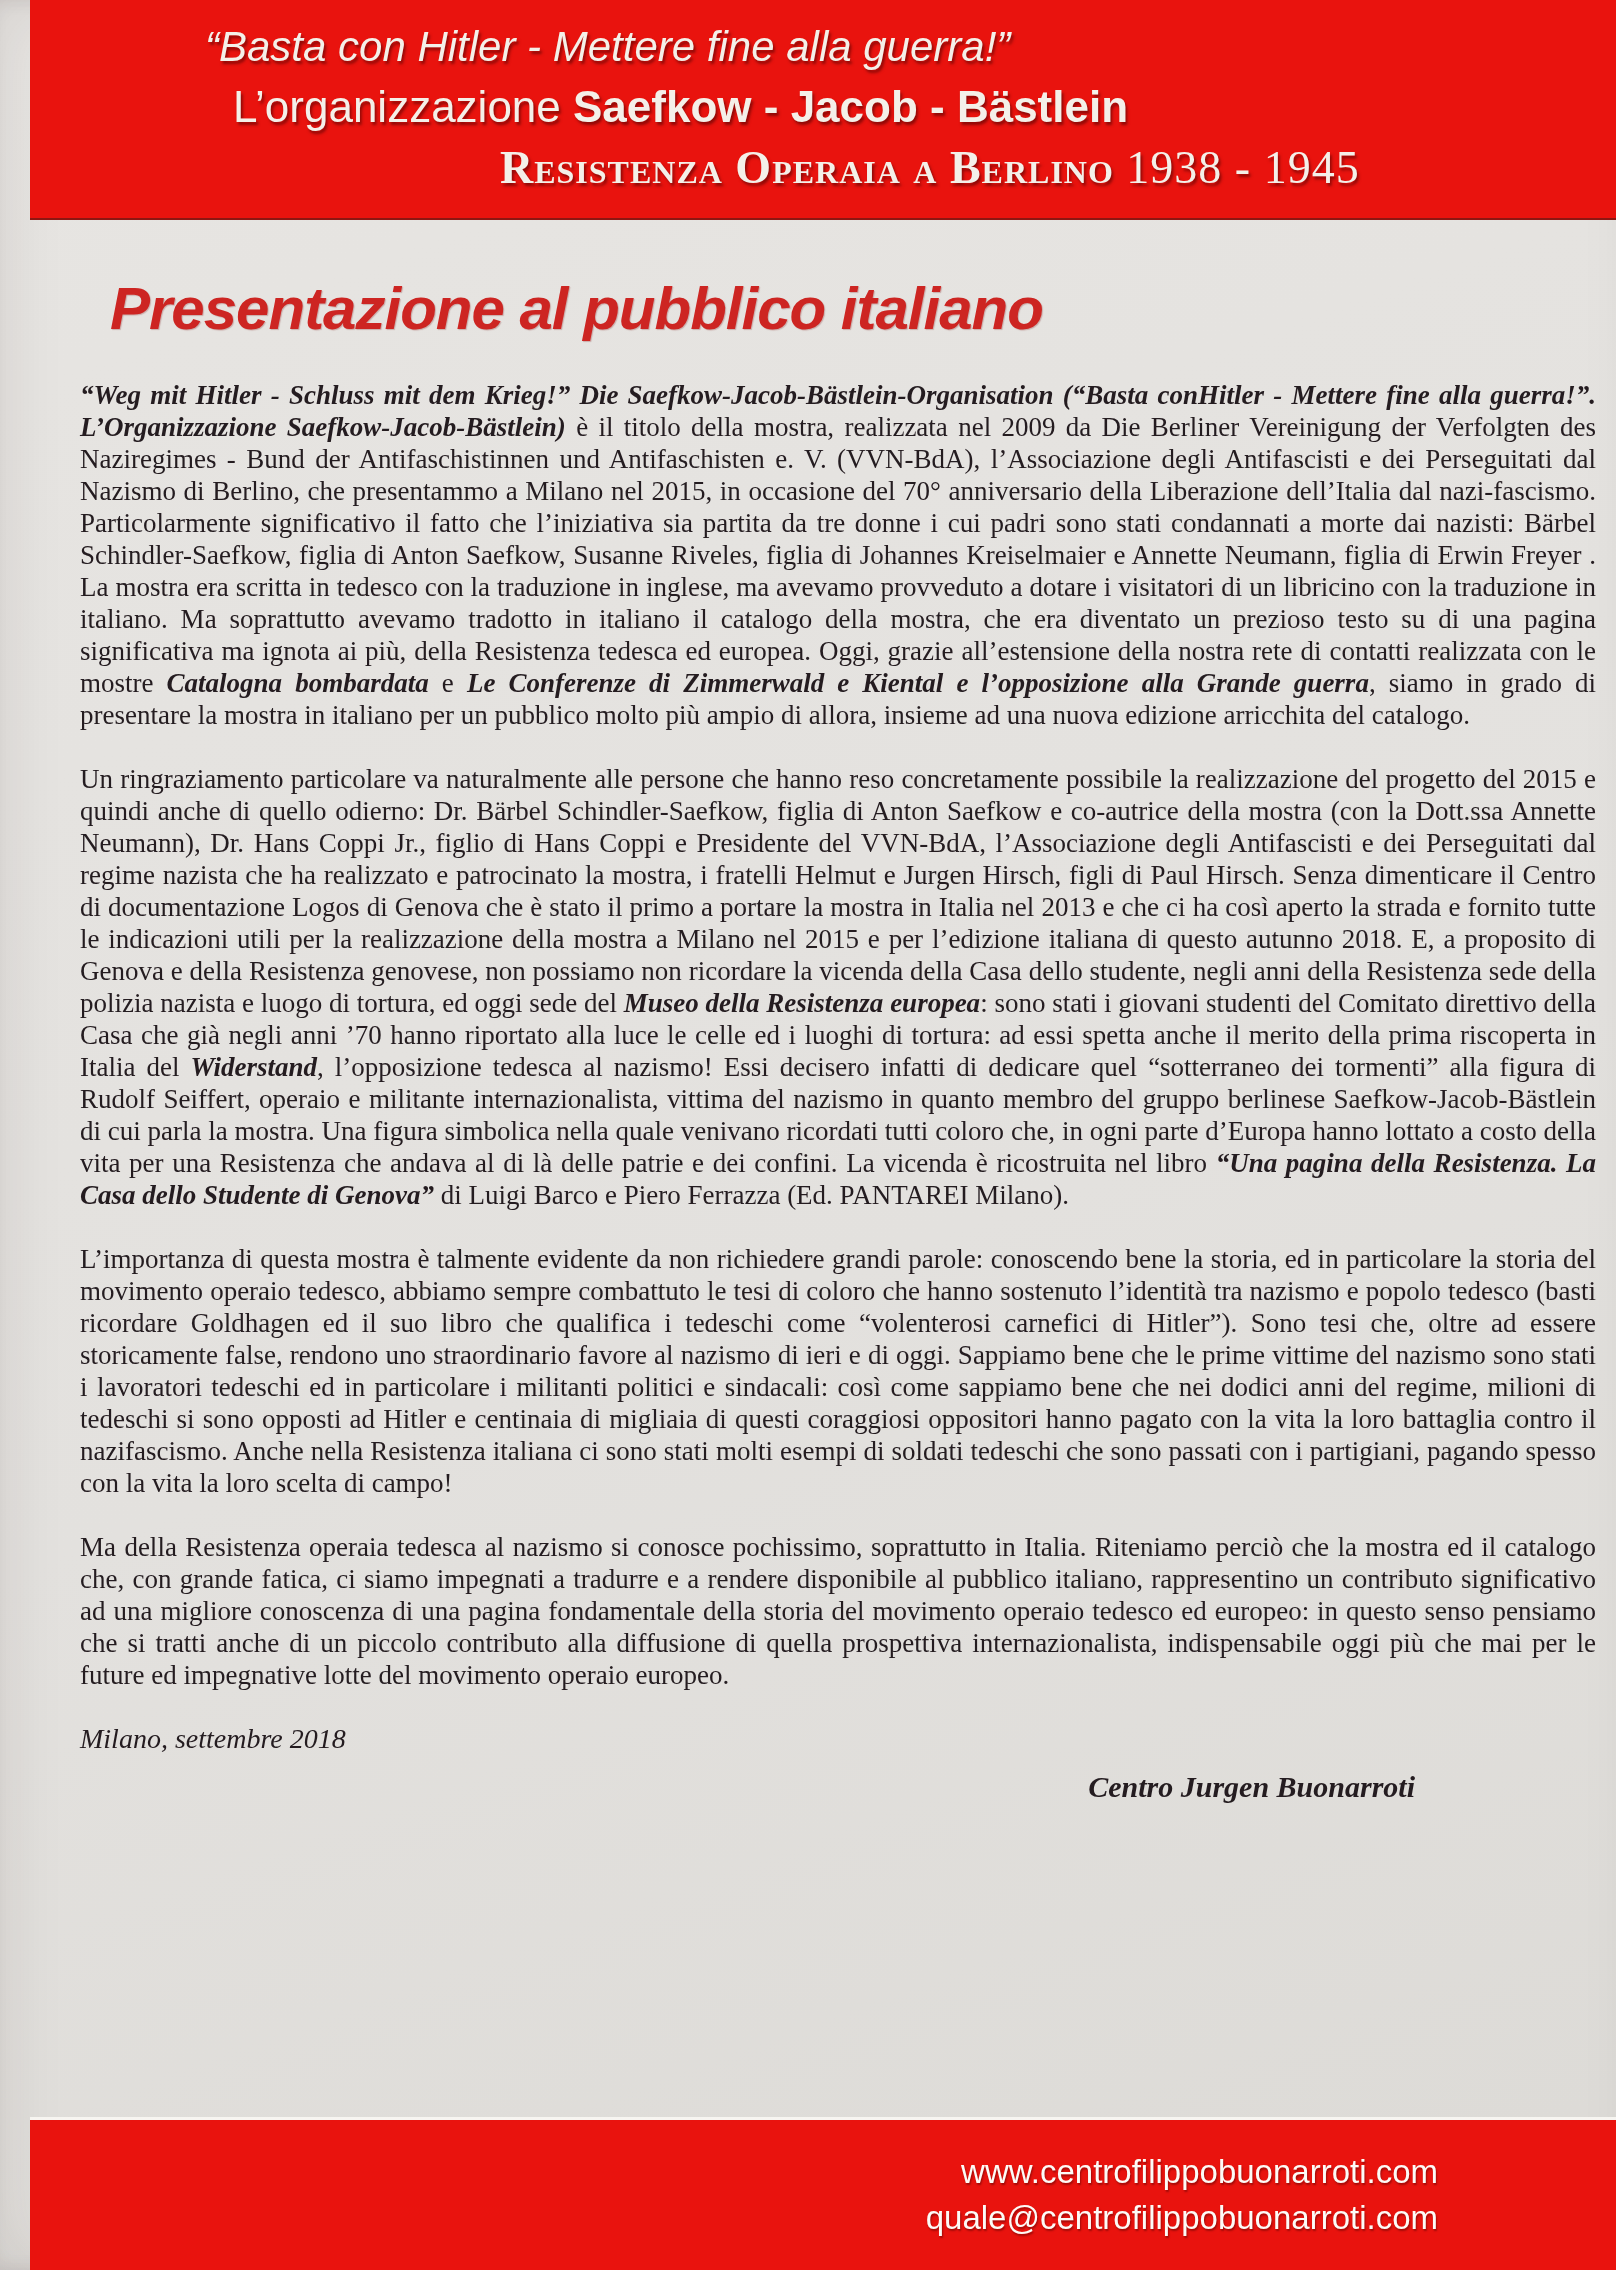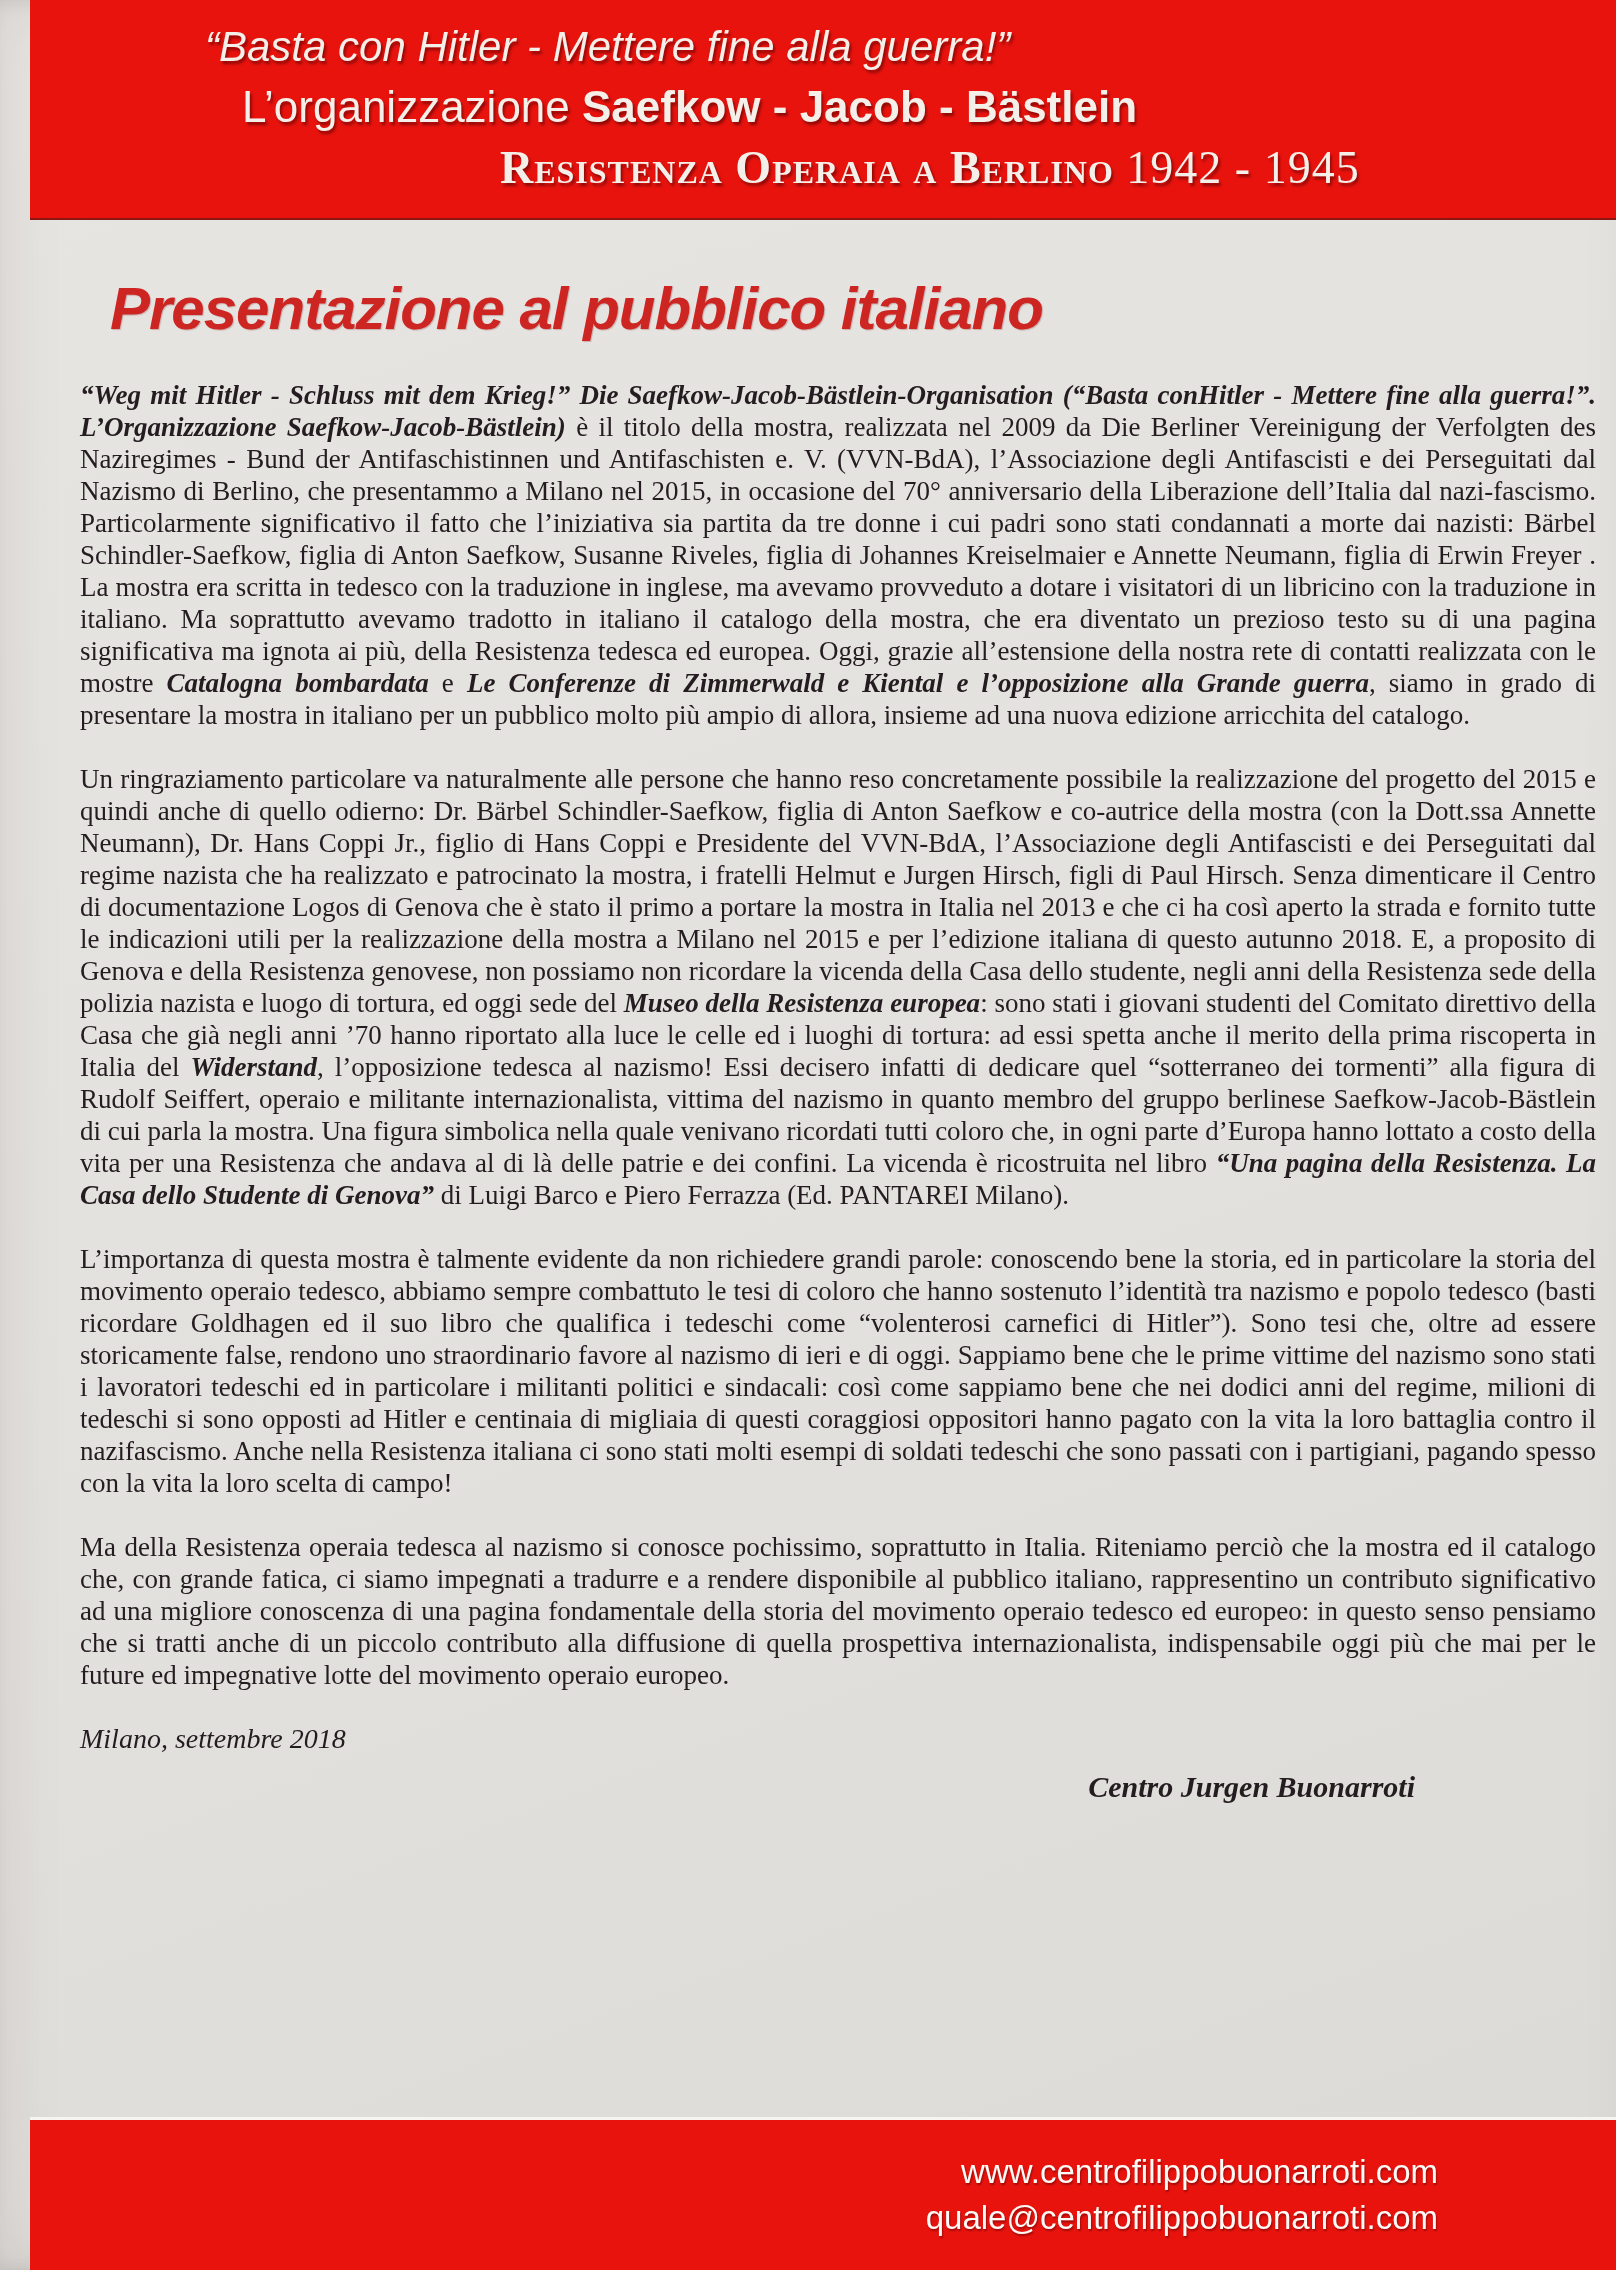--- a/index.html
+++ b/index.html
@@ -22,21 +22,21 @@
     border-bottom:2.9px solid #8e1612;
   }
   .band-top .hl{position:absolute;white-space:nowrap;color:#f4f0e9;}
   .h-line1{
     left:175px;top:23px;
     font-family:"Liberation Sans", sans-serif;
     font-style:italic;font-size:42px;font-weight:400;
     text-shadow:1.9px 2.9px 2.9px rgba(70,0,0,.55);
   }
   .h-line2{
-    left:212px;top:82px;
+    left:203px;top:82px;
     font-family:"Liberation Sans", sans-serif;
     font-size:44px;font-weight:400;
     text-shadow:1.9px 2.9px 2.9px rgba(70,0,0,.55);
   }
   .h-line2 .b{font-weight:700;}
   .h-line3{
     left:470px;top:141px;
     font-family:"Liberation Serif", serif;
     font-variant:small-caps;
     font-size:46px;font-weight:700;letter-spacing:1px;
@@ -90,21 +90,21 @@
 <body>
 
 <div class="page">
 
   <div class="band-top">
     <div class="hl h-line1">“Basta con Hitler - Mettere fine alla guerra!”</div>
     <div class="hl h-line2">
       <span>L’organizzazione </span><span class="b">Saefkow - Jacob - Bästlein</span>
     </div>
     <div class="hl h-line3">
-      <span>Resistenza Operaia a Berlino </span><span class="years">1942 - 1945</span>
+      <span>Resistenza Operaia a Berlino </span><span class="years">1938 - 1945</span>
     </div>
   </div>
 
   <div class="main">
     <h1 class="doc-title">Presentazione al pubblico italiano</h1>
 
     <div class="body-text">
         <p class="para"><span class="bi">“Weg mit Hitler - Schluss mit dem Krieg!” Die Saefkow-Jacob-Bästlein-Organisation (“Basta conHitler - Mettere fine alla guerra!”. L’Organizzazione Saefkow-Jacob-Bästlein)</span><span> è il titolo della mostra, realizzata nel 2009 da Die Berliner Vereinigung der Verfolgten des Naziregimes - Bund der Antifaschistinnen und Antifaschisten e. V. (VVN-BdA), l’Associazione degli Antifascisti e dei Perseguitati dal Nazismo di Berlino, che presentammo a Milano nel 2015, in occasione del 70° anniversario della Liberazione dell’Italia dal nazi-fascismo. Particolarmente significativo il fatto che l’iniziativa sia partita da tre donne i cui padri sono stati condannati a morte dai nazisti: Bärbel Schindler-Saefkow, figlia di Anton Saefkow, Susanne Riveles, figlia di Johannes Kreiselmaier e Annette Neumann, figlia di Erwin Freyer . La mostra era scritta in tedesco con la traduzione in inglese, ma avevamo provveduto a dotare i visitatori di un libricino con la traduzione in italiano. Ma soprattutto avevamo tradotto in italiano il catalogo della mostra, che era diventato un prezioso testo su di una pagina significativa ma ignota ai più, della Resistenza tedesca ed europea. Oggi, grazie all’estensione della nostra rete di contatti realizzata con le mostre </span><span class="bi">Catalogna bombardata</span><span> e </span><span class="bi">Le Conferenze di Zimmerwald e Kiental e l’opposizione alla Grande guerra</span><span>, siamo in grado di presentare la mostra in italiano per un pubblico molto più ampio di allora, insieme ad una nuova edizione arricchita del catalogo.</span></p>
         <p class="para"><span>Un ringraziamento particolare va naturalmente alle persone che hanno reso concretamente possibile la realizzazione del progetto del 2015 e quindi anche di quello odierno: Dr. Bärbel Schindler-Saefkow, figlia di Anton Saefkow e co-autrice della mostra (con la Dott.ssa Annette Neumann), Dr. Hans Coppi Jr., figlio di Hans Coppi e Presidente del VVN-BdA, l’Associazione degli Antifascisti e dei Perseguitati dal regime nazista che ha realizzato e patrocinato la mostra, i fratelli Helmut e Jurgen Hirsch, figli di Paul Hirsch. Senza dimenticare il Centro di documentazione Logos di Genova che è stato il primo a portare la mostra in Italia nel 2013 e che ci ha così aperto la strada e fornito tutte le indicazioni utili per la realizzazione della mostra a Milano nel 2015 e per l’edizione italiana di questo autunno 2018. E, a proposito di Genova e della Resistenza genovese, non possiamo non ricordare la vicenda della Casa dello studente, negli anni della Resistenza sede della polizia nazista e luogo di tortura, ed oggi sede del </span><span class="bi">Museo della Resistenza europea</span><span>: sono stati i giovani studenti del Comitato direttivo della Casa che già negli anni ’70 hanno riportato alla luce le celle ed i luoghi di tortura: ad essi spetta anche il merito della prima riscoperta in Italia del </span><span class="bi">Widerstand</span><span>, l’opposizione tedesca al nazismo! Essi decisero infatti di dedicare quel “sotterraneo dei tormenti” alla figura di Rudolf Seiffert, operaio e militante internazionalista, vittima del nazismo in quanto membro del gruppo berlinese Saefkow-Jacob-Bästlein di cui parla la mostra. Una figura simbolica nella quale venivano ricordati tutti coloro che, in ogni parte d’Europa hanno lottato a costo della vita per una Resistenza che andava al di là delle patrie e dei confini. La vicenda è ricostruita nel libro </span><span class="bi">“Una pagina della Resistenza. La Casa dello Studente di Genova”</span><span> di Luigi Barco e Piero Ferrazza (Ed. PANTAREI Milano).</span></p>
         <p class="para"><span>L’importanza di questa mostra è talmente evidente da non richiedere grandi parole: conoscendo bene la storia, ed in particolare la storia del movimento operaio tedesco, abbiamo sempre combattuto le tesi di coloro che hanno sostenuto l’identità tra nazismo e popolo tedesco (basti ricordare Goldhagen ed il suo libro che qualifica i tedeschi come “volenterosi carnefici di Hitler”). Sono tesi che, oltre ad essere storicamente false, rendono uno straordinario favore al nazismo di ieri e di oggi. Sappiamo bene che le prime vittime del nazismo sono stati i lavoratori tedeschi ed in particolare i militanti politici e sindacali: così come sappiamo bene che nei dodici anni del regime, milioni di tedeschi si sono opposti ad Hitler e centinaia di migliaia di questi coraggiosi oppositori hanno pagato con la vita la loro battaglia contro il nazifascismo. Anche nella Resistenza italiana ci sono stati molti esempi di soldati tedeschi che sono passati con i partigiani, pagando spesso con la vita la loro scelta di campo!</span></p>

